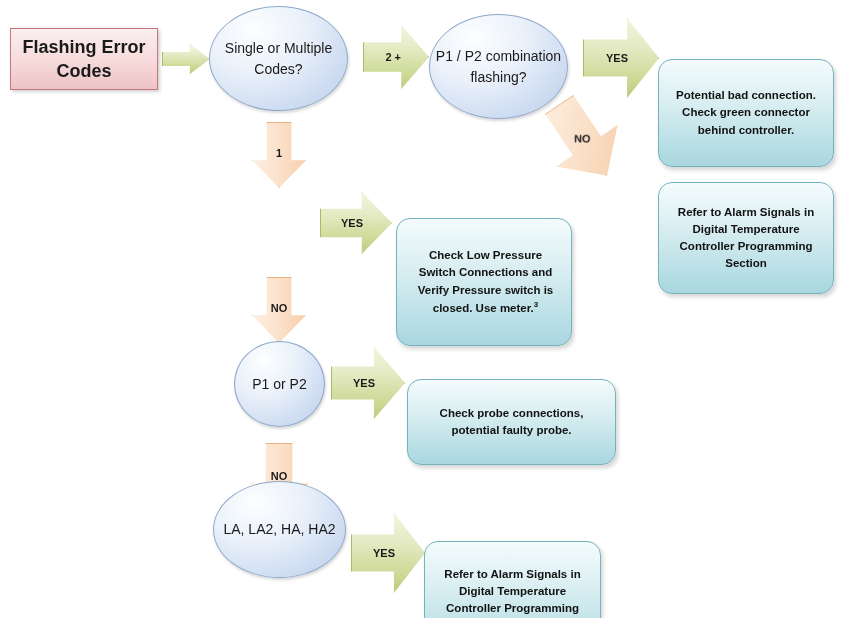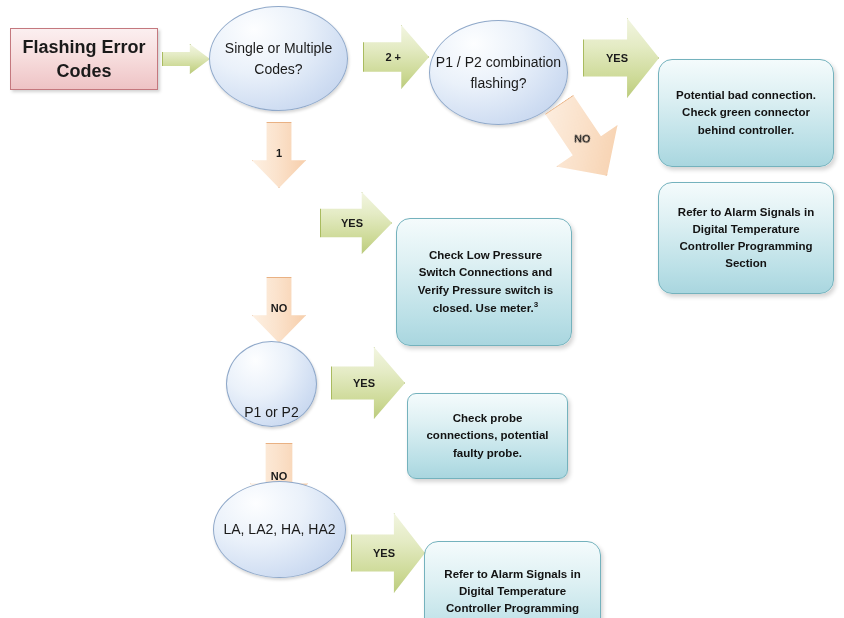--- a/index.html
+++ b/index.html
@@ -119,21 +119,21 @@
   </div>
 
   <div class="node ellipse" style="left:209px; top:6px; width:139px; height:105px;">
     <span>Single or Multiple Codes?</span>
   </div>
 
   <div class="arrow arrow-right" style="left:363px; top:25px; width:66px; height:64px;">
     <span class="lbl">2 +</span>
   </div>
 
-  <div class="node ellipse" style="left:429px; top:20px; width:139px; height:105px;">
+  <div class="node ellipse" style="left:429px; top:14px; width:139px; height:105px;">
     <span>P1 / P2 combination flashing?</span>
   </div>
 
   <div class="arrow arrow-right" style="left:583px; top:18px; width:76px; height:80px;">
     <span class="lbl">YES</span>
   </div>
 
   <div class="arrow arrow-bent" style="left:546px; top:97px; width:74px; height:86px;">
     <span class="lbl">NO</span>
   </div>
@@ -156,29 +156,29 @@
   </div>
 
   <div class="node teal-box" style="left:396px; top:170px; width:176px; height:128px; flex-direction:column;padding-left:13px;">
     <span><span>Check Low Pressure Switch Connections and Verify Pressure switch is closed.  Use meter.</span><span class="sup">3</span></span>
   </div>
 
   <div class="arrow arrow-down" style="left:252px; top:277px; width:54px; height:66px;">
     <span class="lbl">NO</span>
   </div>
 
-  <div class="node ellipse" style="left:226px; top:341px; width:91px; height:86px;align-items:flex-end;">
+  <div class="node ellipse" style="left:234px; top:341px; width:91px; height:86px;">
     <span>P1 or P2</span>
   </div>
 
   <div class="arrow arrow-right" style="left:331px; top:347px; width:74px; height:72px;">
     <span class="lbl">YES</span>
   </div>
 
-  <div class="node teal-box" style="left:407px; top:345px; width:161px; height:86px;border-radius:9px;">
+  <div class="node teal-box" style="left:407px; top:331px; width:209px; height:86px;">
     <span>Check probe connections, potential faulty probe.</span>
   </div>
 
   <div class="arrow arrow-down" style="left:250px; top:443px; width:58px; height:70px;">
     <span class="lbl">NO</span>
   </div>
 
   <div class="node ellipse" style="left:213px; top:481px; width:133px; height:97px;">
     <span>LA, LA2, HA, HA2</span>
   </div>

